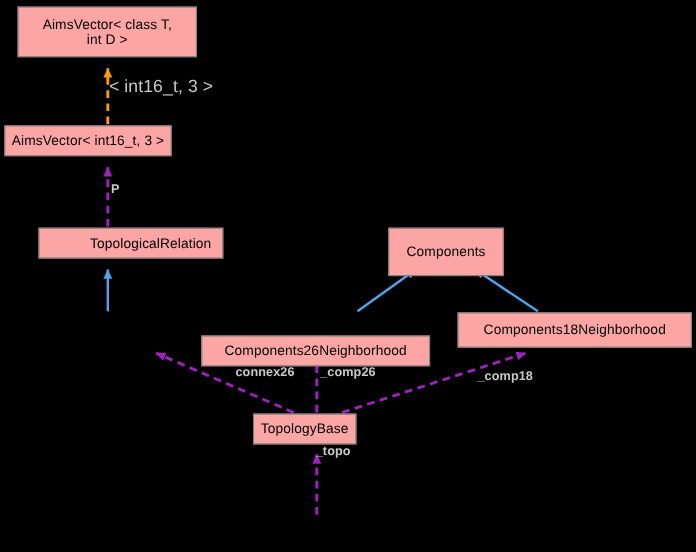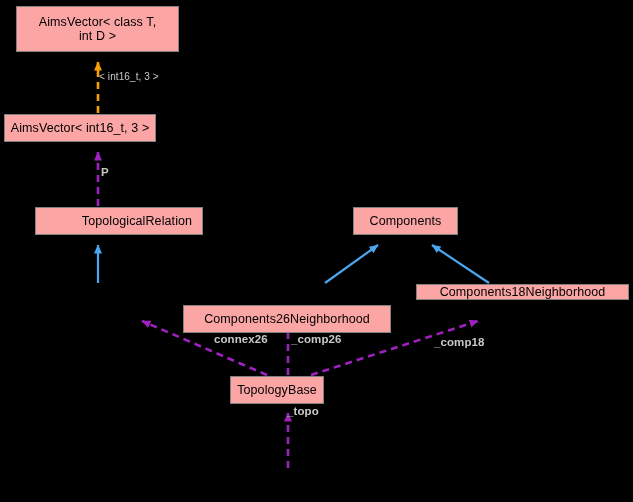--- a/index.html
+++ b/index.html
@@ -44,21 +44,21 @@
   .edge-label {
     position: absolute;
     color: #c8c8c8;
     font-size: 11.5px;
     font-weight: bold;
     white-space: nowrap;
     letter-spacing: 0.1px;
   }
   .edge-label.plain {
     font-weight: normal;
-    font-size: 10px;
+    font-size: 16px;
   }
 </style>
 </head>
 <body>
 
 <div id="diagram-root">
 
   <svg id="edge-layer" width="633" height="502" viewBox="0 0 633 502">
     <defs>
       <marker id="arrow-blue" markerWidth="10" markerHeight="10" refX="8.5" refY="4" orient="auto" markerUnits="userSpaceOnUse">
@@ -109,26 +109,26 @@
     </g>
   </svg>
 
   <div class="uml-node" style="left:16px; top:6px; width:163px; height:46px;">AimsVector&lt; class T,
 int D &gt;</div>
 
   <div class="uml-node" style="left:4px; top:114px; width:152px; height:28px;text-align:right;">AimsVector&lt; int16_t, 3 &gt;</div>
 
   <div class="uml-node" style="left:35px; top:207px; width:168px; height:28px;padding-left:36px;">TopologicalRelation</div>
 
-  <div class="uml-node" style="left:353px; top:207px; width:105px; height:28px;">Components</div>
+  <div class="uml-node" style="left:353px; top:207px; width:105px; height:44px;">Components</div>
 
 
   <div class="uml-node" style="left:183px; top:284px; width:208px; height:28px;margin-top:21px;">Components26Neighborhood</div>
 
-  <div class="uml-node" style="left:416px; top:284px; width:213px; height:16px;">Components18Neighborhood</div>
+  <div class="uml-node" style="left:416px; top:284px; width:213px; height:32px;">Components18Neighborhood</div>
 
   <div class="uml-node" style="left:230px; top:376px; width:94px; height:28px;">TopologyBase</div>
 
 
   <div class="edge-label plain" style="left:99px; top:71px;">&lt; int16_t, 3 &gt;</div>
 
   <div class="edge-label" style="left:101px; top:166px;">P</div>
 
   <div class="edge-label" style="left:214px; top:333px;">connex26</div>
 

